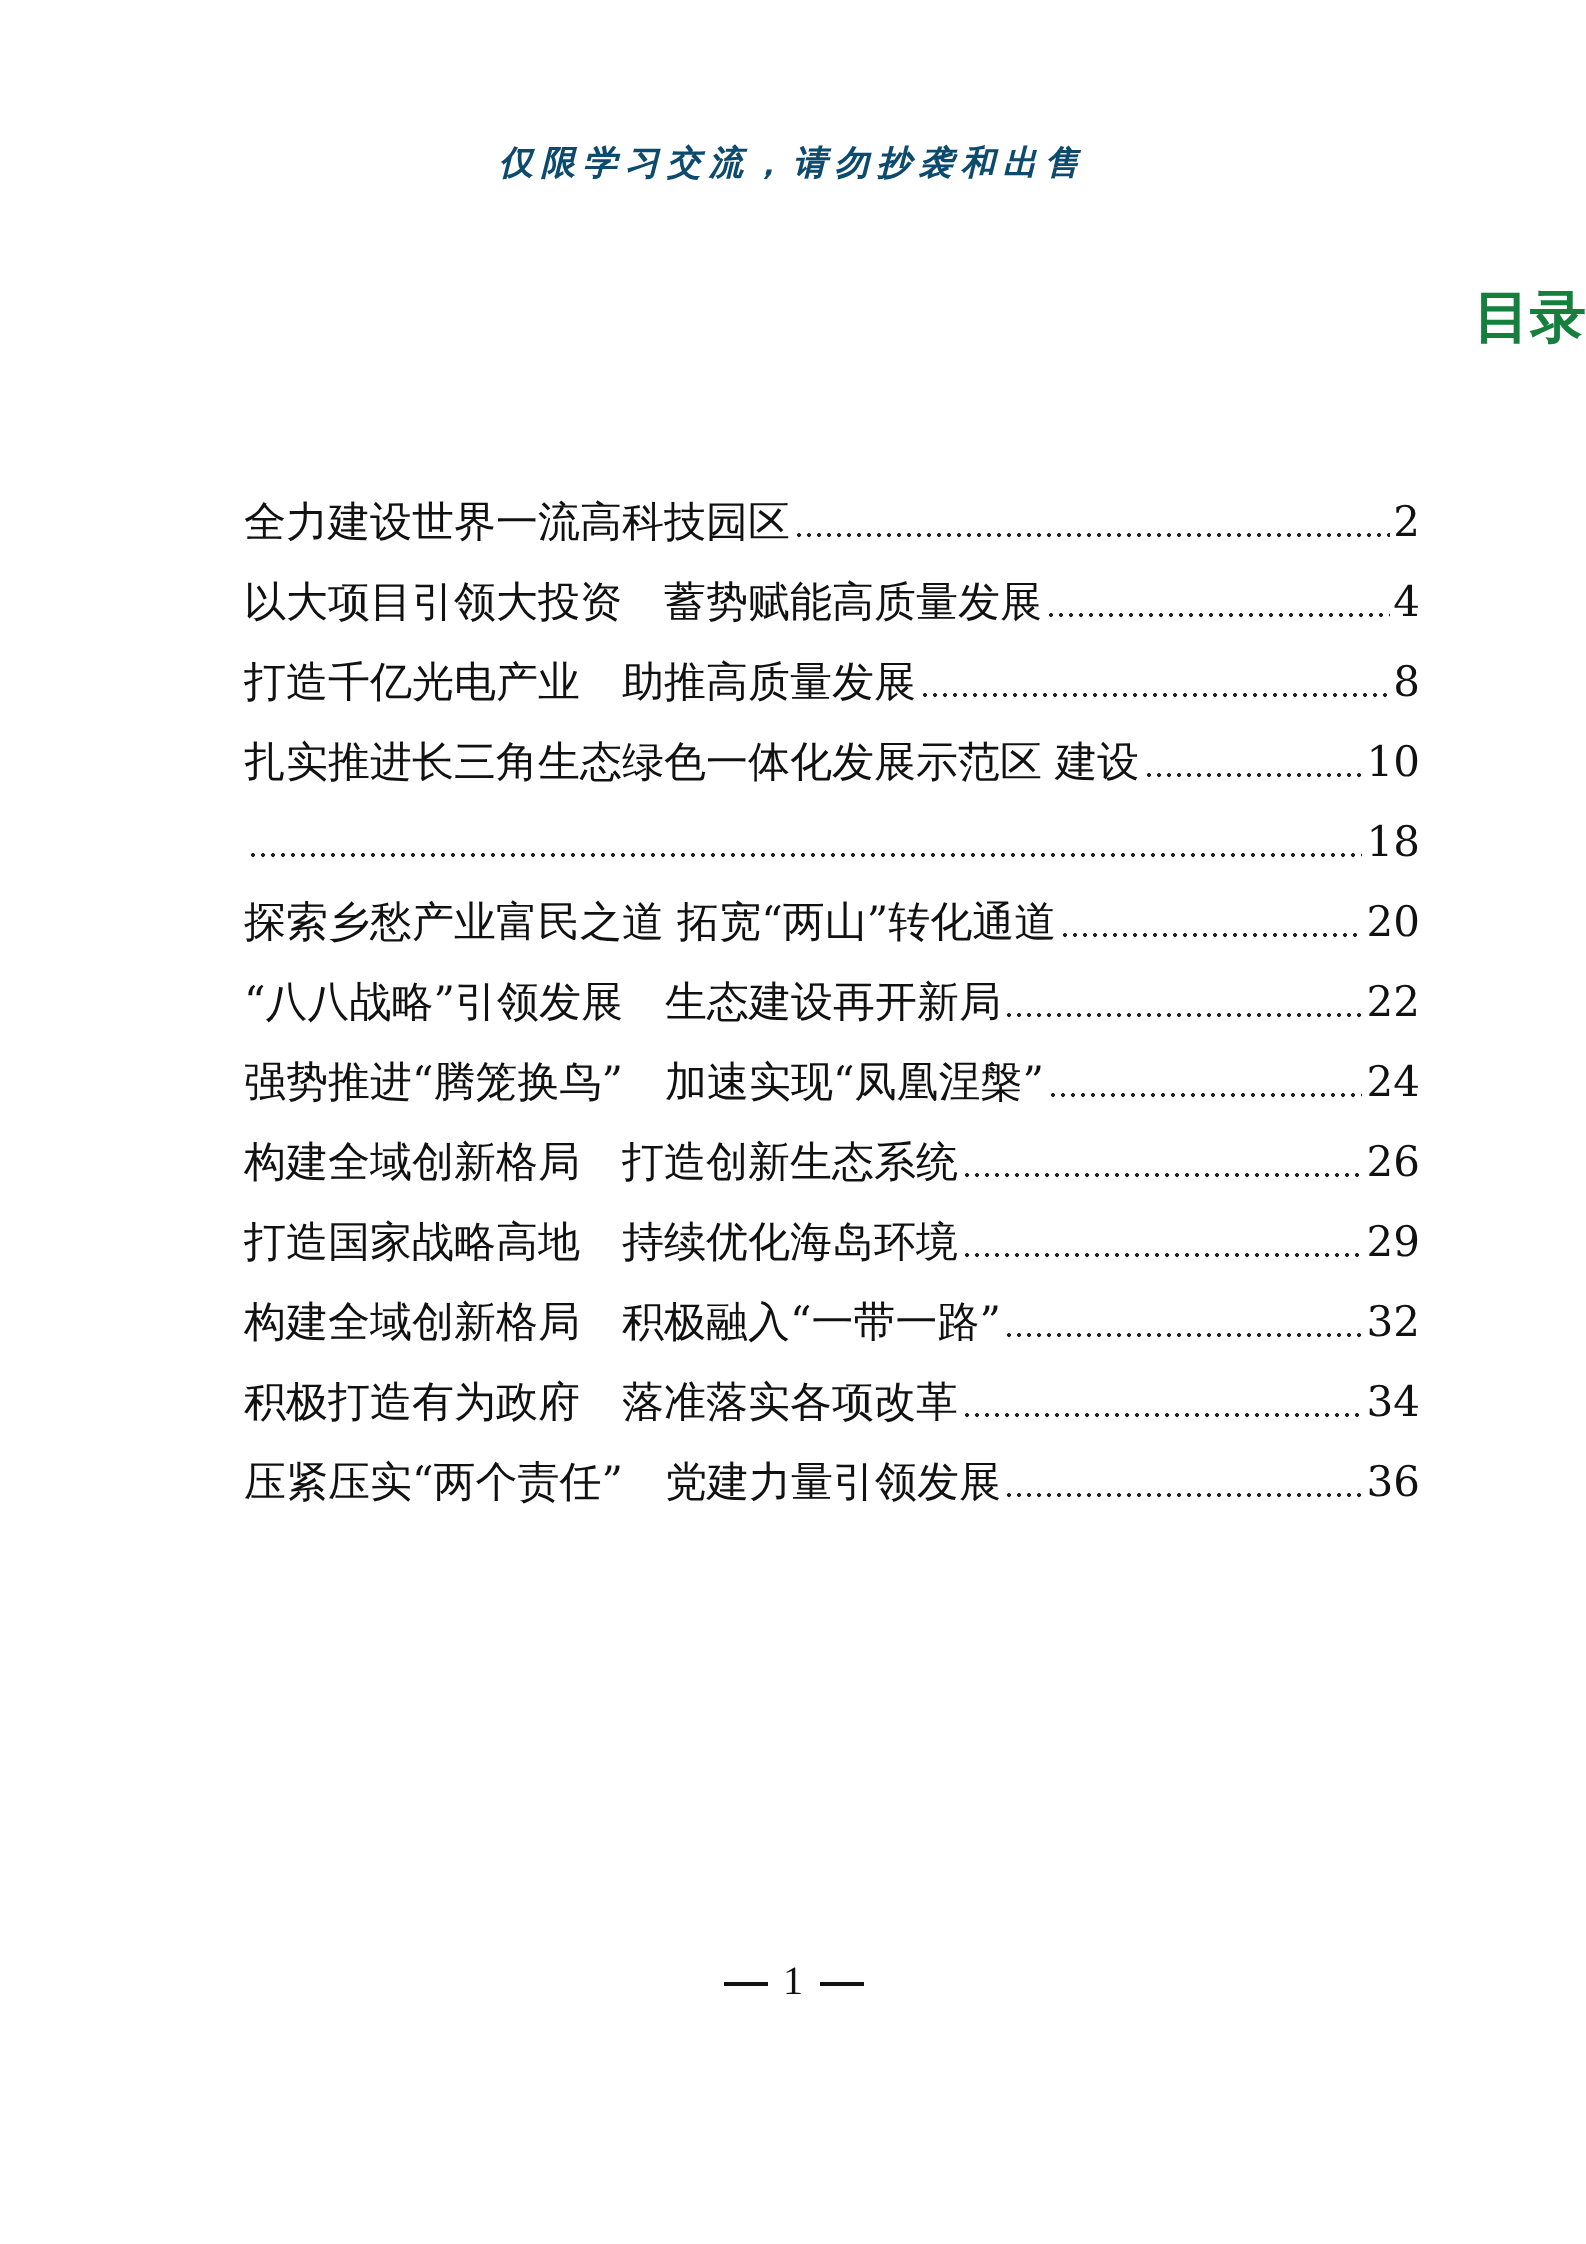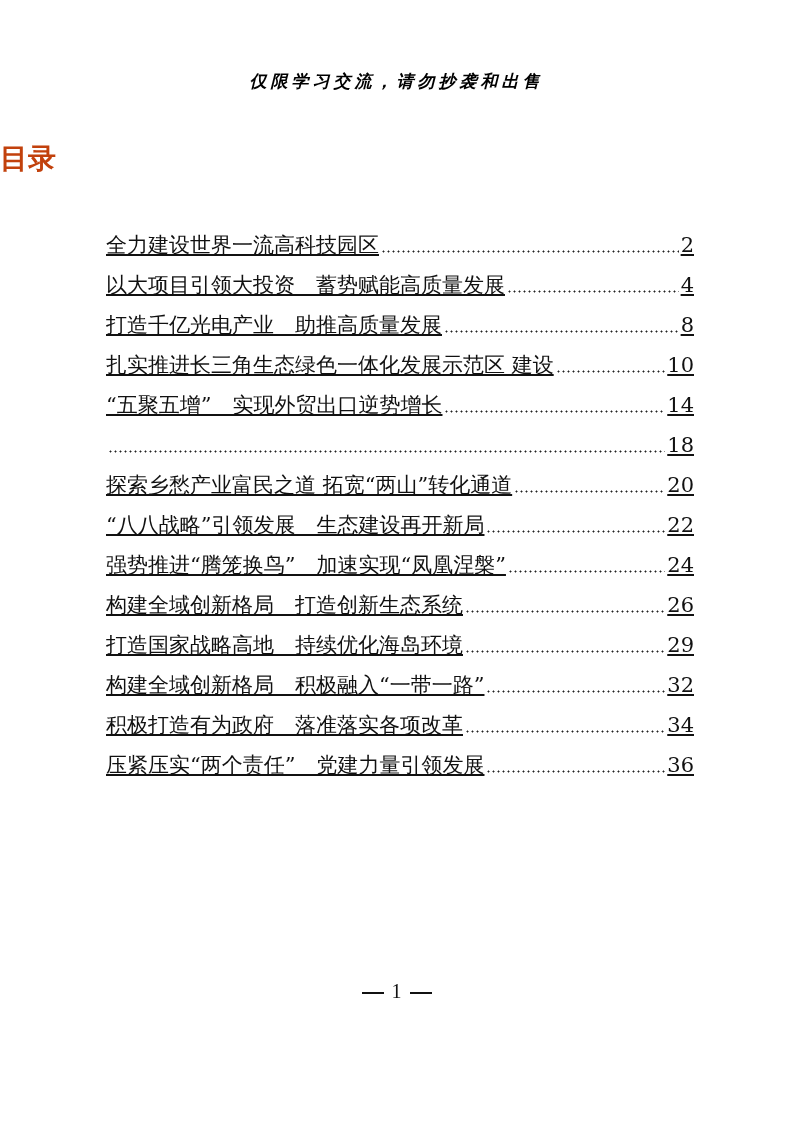--- a/index.html
+++ b/index.html
@@ -2,29 +2,29 @@
 <html><head>
 <meta charset="utf-8">
 <style>
   html, body { margin: 0; padding: 0; background: #ffffff; }
   body {
     width: 793px; height: 1122px; position: relative; overflow: hidden;
     font-family: "DejaVu Serif", "Liberation Serif", serif; color: #111111;
   }
   .header-note {
     position: absolute; top: 70px; left: 0; width: 793px; text-align: center;
-    font-size: 17px; font-weight: bold; font-style: italic; letter-spacing: 4px; color: #000000;
+    font-size: 17px; font-weight: bold; font-style: italic; letter-spacing: 4px; color: #0c4a6e;
   }
   .title {
-    position: absolute; top: 140px; left: 0; width: 793px; text-align: left;
-    font-size: 28px; font-weight: bold; color: #c2410c;
+    position: absolute; top: 140px; left: 0; width: 793px; text-align: right;
+    font-size: 28px; font-weight: bold; color: #15803d;
   }
   .toc {
     position: absolute; top: 225px; left: 106px; width: 588px;
-    margin: 0; padding: 0; list-style: none; text-decoration: underline;
+    margin: 16px; padding: 0; list-style: none;
   }
   .toc-row {
     display: flex; align-items: baseline; height: 40px; line-height: 40px;
     font-size: 21px; white-space: nowrap;
   }
   .toc-title { flex: 0 0 auto; white-space: pre; }
   .toc-leader {
     flex: 1 1 auto; margin: 0 2px; height: 3px; align-self: center; margin-top: 12px;
     background-image: radial-gradient(circle, #222 0.9px, transparent 1.1px);
     background-size: 5px 3px; background-repeat: repeat-x; background-position: left center;
@@ -55,25 +55,20 @@
     </li>
   <li class="toc-row">
       <span class="toc-title">打造千亿光电产业　助推高质量发展</span>
       <span class="toc-leader"></span>
       <span class="toc-page">8</span>
     </li>
   <li class="toc-row">
       <span class="toc-title">扎实推进长三角生态绿色一体化发展示范区 建设</span>
       <span class="toc-leader"></span>
       <span class="toc-page">10</span>
-    </li>
-  <li class="toc-row">
-      <span class="toc-title">“五聚五增”　实现外贸出口逆势增长</span>
-      <span class="toc-leader"></span>
-      <span class="toc-page">14</span>
     </li>
   <li class="toc-row">
       <span class="toc-leader"></span>
       <span class="toc-page">18</span>
     </li>
   <li class="toc-row">
       <span class="toc-title">探索乡愁产业富民之道 拓宽“两山”转化通道</span>
       <span class="toc-leader"></span>
       <span class="toc-page">20</span>
     </li>

